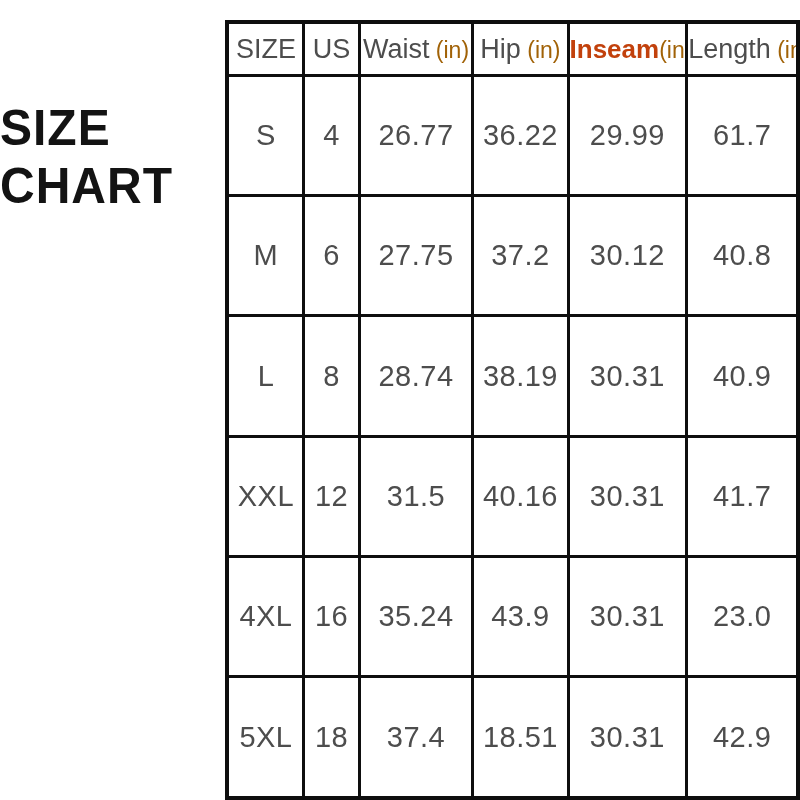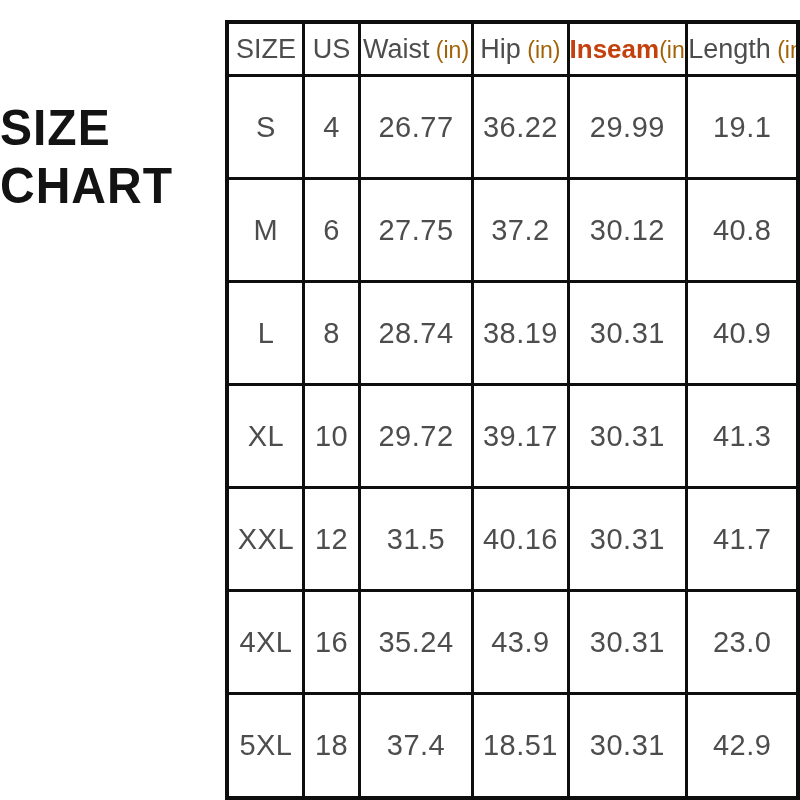--- a/index.html
+++ b/index.html
@@ -95,45 +95,37 @@
           <th><span class="hdr-label">Length</span><span class="hdr-unit"> (in)</span></th>
         </tr>
       </thead>
     <tbody>
         <tr>
           <td>S</td>
           <td>4</td>
           <td>26.77</td>
           <td>36.22</td>
           <td>29.99</td>
-          <td>19.1</td>
+          <td>61.7</td>
         </tr>
         <tr>
           <td>M</td>
           <td>6</td>
           <td>27.75</td>
           <td>37.2</td>
           <td>30.12</td>
           <td>40.8</td>
         </tr>
         <tr>
           <td>L</td>
           <td>8</td>
           <td>28.74</td>
           <td>38.19</td>
           <td>30.31</td>
           <td>40.9</td>
-        </tr>
-        <tr>
-          <td>XL</td>
-          <td>10</td>
-          <td>29.72</td>
-          <td>39.17</td>
-          <td>30.31</td>
-          <td>41.3</td>
         </tr>
         <tr>
           <td>XXL</td>
           <td>12</td>
           <td>31.5</td>
           <td>40.16</td>
           <td>30.31</td>
           <td>41.7</td>
         </tr>
         <tr>

